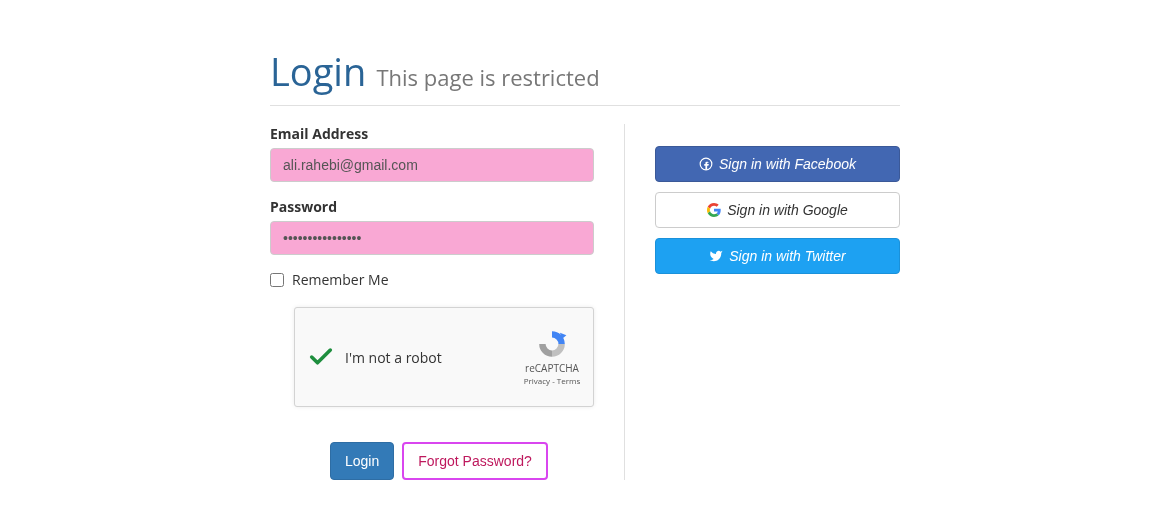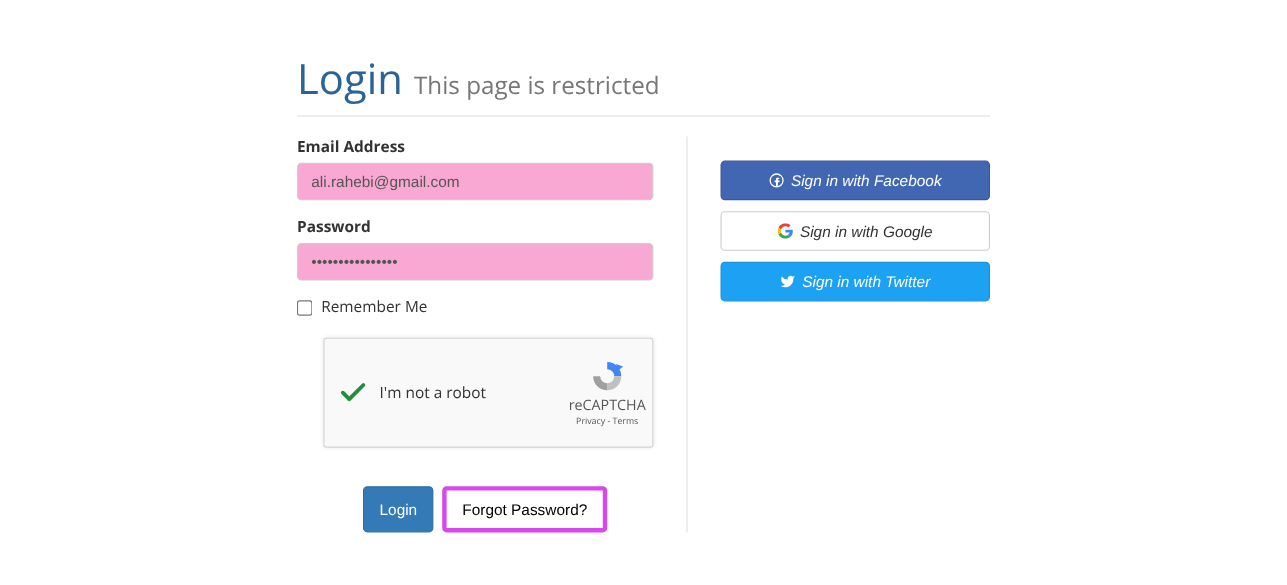--- a/index.html
+++ b/index.html
@@ -121,21 +121,21 @@
       display: flex;
       flex-direction: column;
       align-items: center;
       width: 58px;
     }
     .recaptcha-logo {
       width: 32px;
       height: 32px;
     }
     .recaptcha-brand {
-      font-size: 13px;
+      font-size: 10px;
       color: #555;
       margin-top: 1px;
     }
     .recaptcha-links {
       font-size: 8px;
       color: #555;
     }
     .recaptcha-links span {
       cursor: pointer;
     }
@@ -157,22 +157,22 @@
       text-align: center;
       white-space: nowrap;
     }
     .btn-primary {
       background: #337ab7;
       border: 1px solid #2e6da4;
       color: #fff;
     }
     .btn-default {
       background: #fff;
-      border: 4px solid #d946ef;
-      color: #000000;
+      border: 2px solid #d946ef;
+      color: #be185d;
     }
     .social-btn {
       display: flex;
       align-items: center;
       justify-content: center;
       width: 100%;
       height: 36px;
       border-radius: 4px;
       font-size: 14px;
       cursor: pointer;

